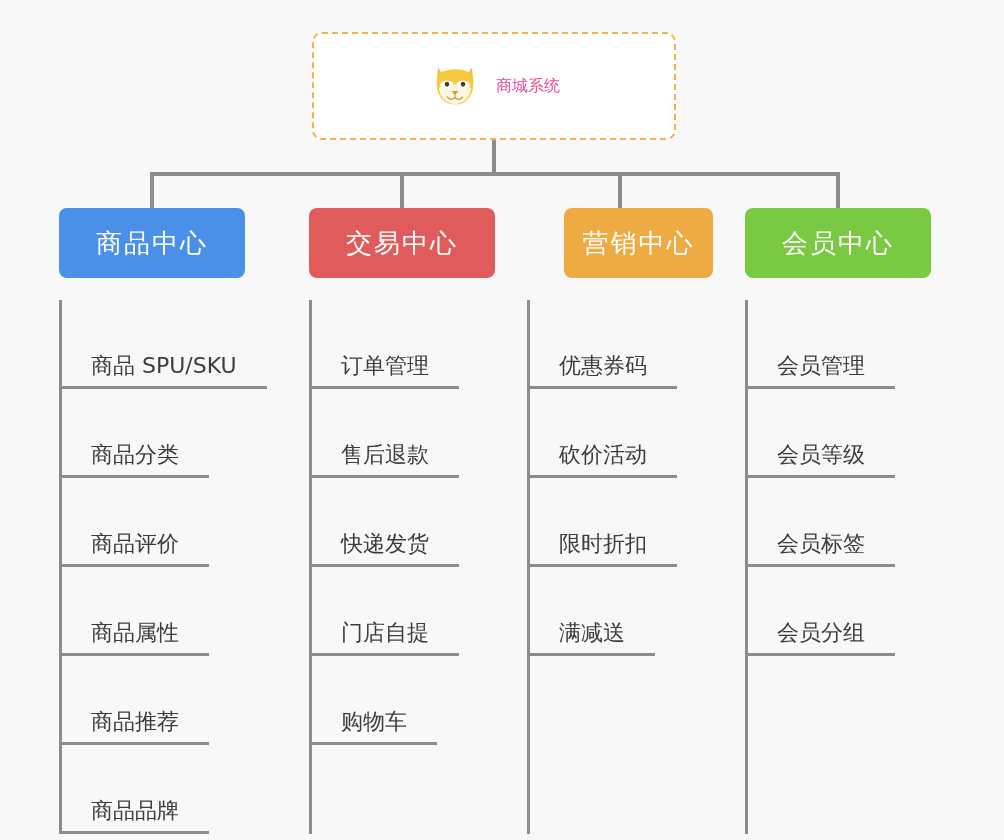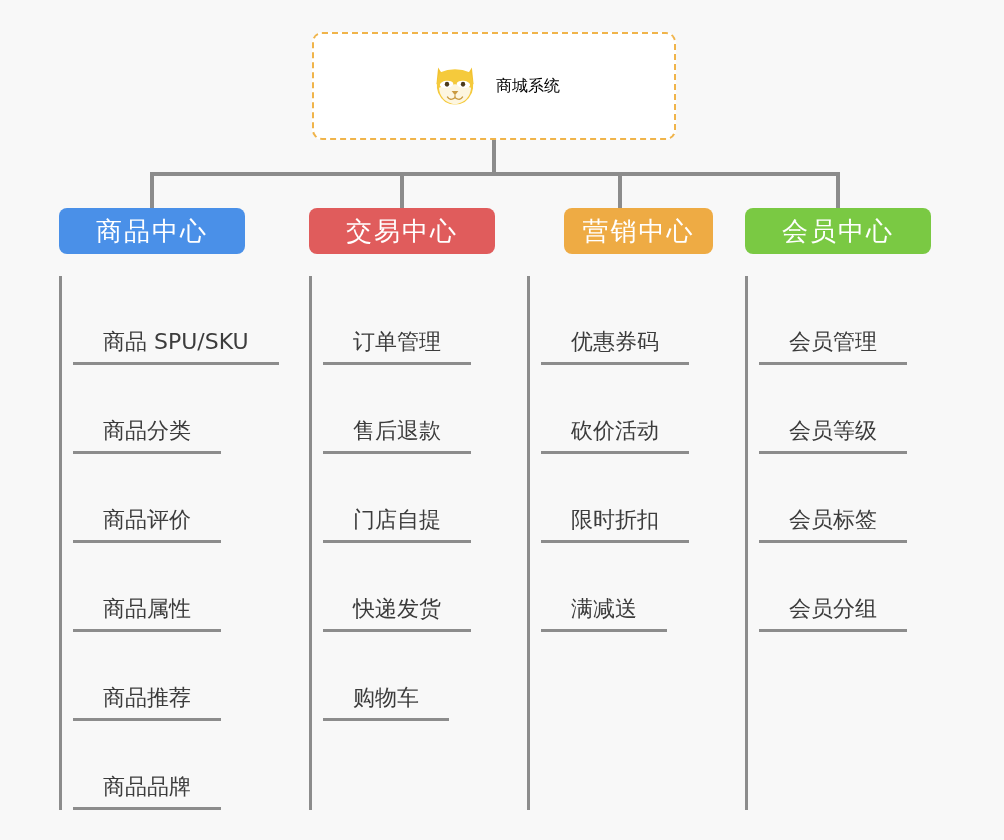--- a/index.html
+++ b/index.html
@@ -45,36 +45,36 @@
   }
   .conn-v { width: 4px; }
   .conn-h { height: 4px; }
 
   
   .column {
     position: absolute;
     top: 208px;
   }
   .cat-box {
-    height: 46px;
+    height: 70px;
     border-radius: 8px;
     display: flex;
     align-items: center;
     justify-content: center;
     color: #ffffff;
     font-size: 26px;
     letter-spacing: 2px;
     box-sizing: border-box;
   }
 
   
   .leaf-area {
     position: relative;
     margin-top: 22px;
-    padding-left: 14px;
+    padding-left: 2px;
   }
   .spine {
     position: absolute;
     left: 0;
     top: 0;
     width: 3px;
     background: #8c8c8c;
   }
   .leaf {
     position: relative;
@@ -104,21 +104,21 @@
     <path d="M13 34 Q32 26 51 34 Q50 50 32 54 Q14 50 13 34 Z" fill="#fdf6e0"></path>
     <ellipse cx="22" cy="30" rx="8" ry="4.2" fill="#ffffff" transform="rotate(-8 22 30)"></ellipse>
     <ellipse cx="42" cy="30" rx="8" ry="4.2" fill="#ffffff" transform="rotate(8 42 30)"></ellipse>
     <ellipse cx="22.5" cy="30" rx="2.6" ry="2.9" fill="#4b3a1c"></ellipse>
     <ellipse cx="41.5" cy="30" rx="2.6" ry="2.9" fill="#4b3a1c"></ellipse>
     <path d="M28 38 L36 38 L32 43 Z" fill="#c99a40"></path>
     <path d="M32 43 L32 46" stroke="#c99a40" stroke-width="1.6" fill="none"></path>
     <path d="M32 46 Q26 50 23 45" stroke="#c99a40" stroke-width="1.6" fill="none" stroke-linecap="round"></path>
     <path d="M32 46 Q38 50 41 45" stroke="#c99a40" stroke-width="1.6" fill="none" stroke-linecap="round"></path>
   </svg>
-  <span style="color: #000000;">商城系统</span>
+  <span style="color: #ec4899;">商城系统</span>
 </div>
 
 <div class="conn conn-v" style="left: 492px; top: 140px; height: 34px; background: rgb(140, 140, 140);"></div>
 
 <div class="conn conn-h" style="left: 150px; top: 172px; width: 688px; background: rgb(140, 140, 140);"></div>
 
 <div class="conn conn-v" style="left: 150px; top: 172px; height: 38px; background: rgb(140, 140, 140);"></div>
 <div class="conn conn-v" style="left: 400px; top: 172px; height: 38px; background: rgb(140, 140, 140);"></div>
 <div class="conn conn-v" style="left: 618px; top: 172px; height: 38px; background: rgb(140, 140, 140);"></div>
 <div class="conn conn-v" style="left: 836px; top: 172px; height: 38px; background: rgb(140, 140, 140);"></div>
@@ -156,24 +156,24 @@
   </div>
   <div class="leaf-area">
     <div class="spine" style="background: rgb(140, 140, 140); height: 534px;"></div>
     <div class="leaf">
       <span class="leaf-label" style="border-bottom-color: rgb(140, 140, 140);">订单管理</span>
     </div>
     <div class="leaf">
       <span class="leaf-label" style="border-bottom-color: rgb(140, 140, 140);">售后退款</span>
     </div>
     <div class="leaf">
+      <span class="leaf-label" style="border-bottom-color: rgb(140, 140, 140);">快递发货</span>
+    </div>
+    <div class="leaf">
       <span class="leaf-label" style="border-bottom-color: rgb(140, 140, 140);">门店自提</span>
-    </div>
-    <div class="leaf">
-      <span class="leaf-label" style="border-bottom-color: rgb(140, 140, 140);">快递发货</span>
     </div>
     <div class="leaf">
       <span class="leaf-label" style="border-bottom-color: rgb(140, 140, 140);">购物车</span>
     </div>
   </div>
 </div>
 
 <div class="column" style="left:527px; width:186px;">
   <div class="cat-box" style="background: rgb(238, 171, 68); margin-left: 37px;">
     <span>营销中心</span>

